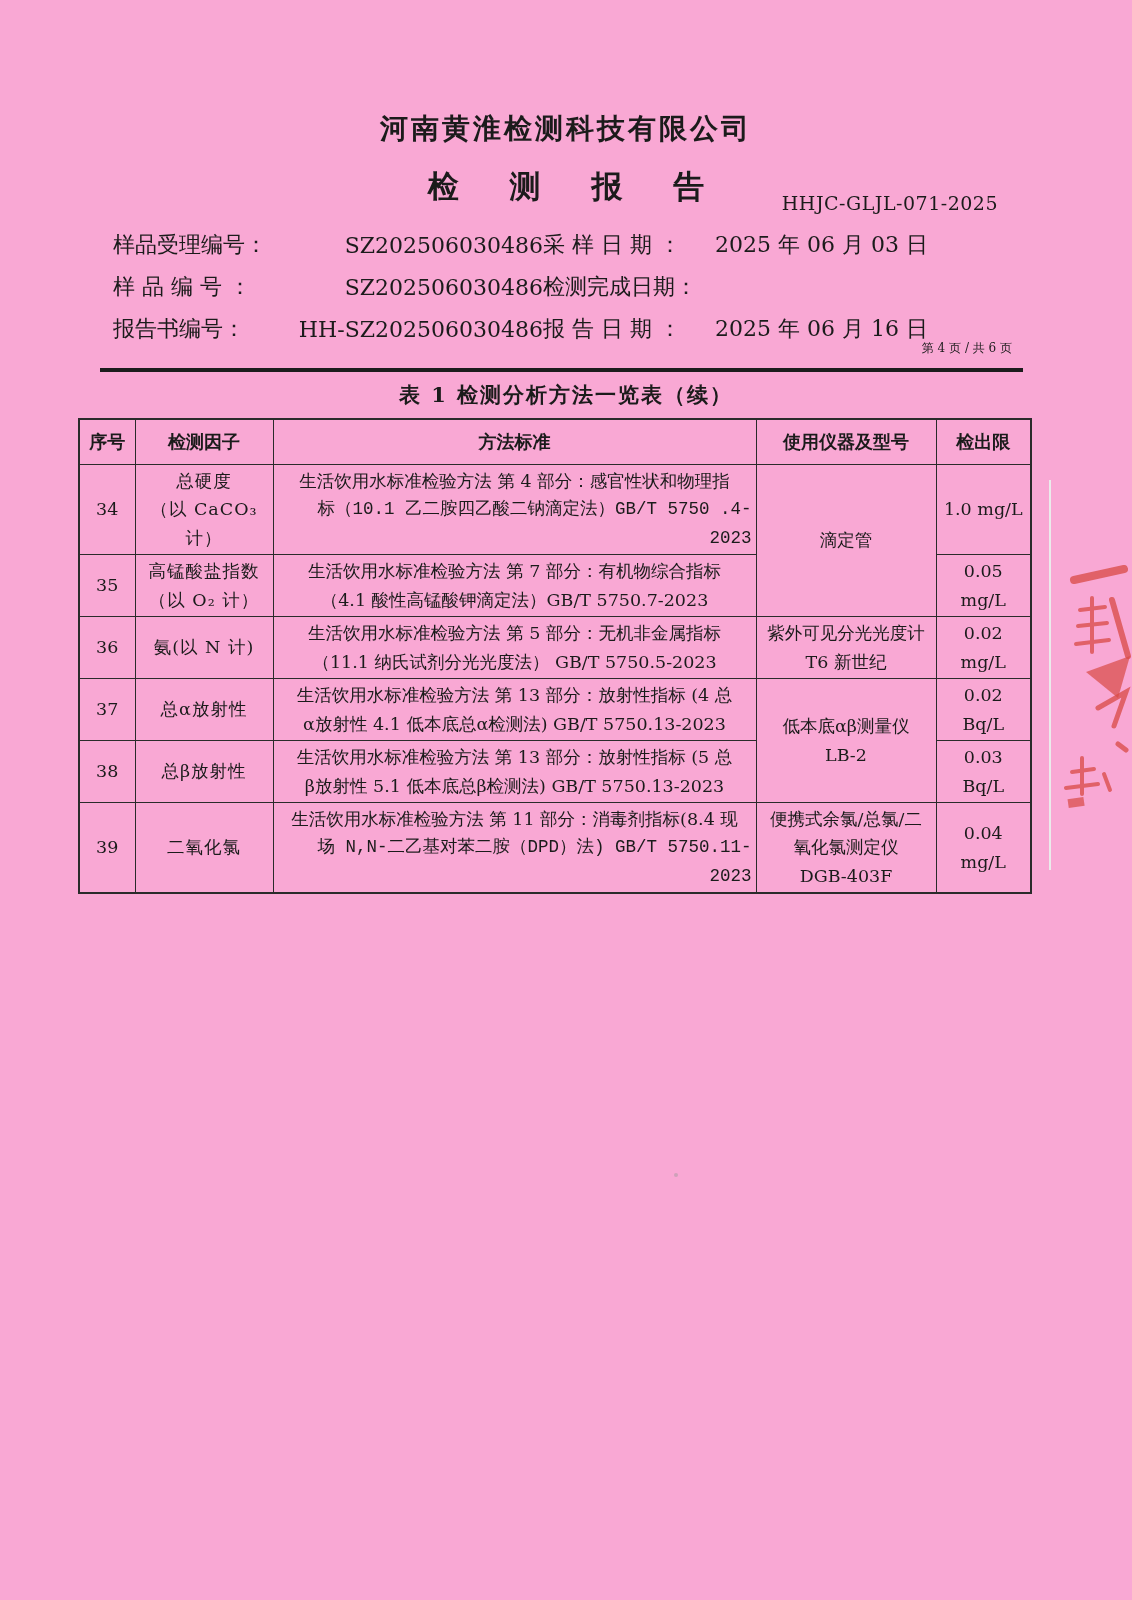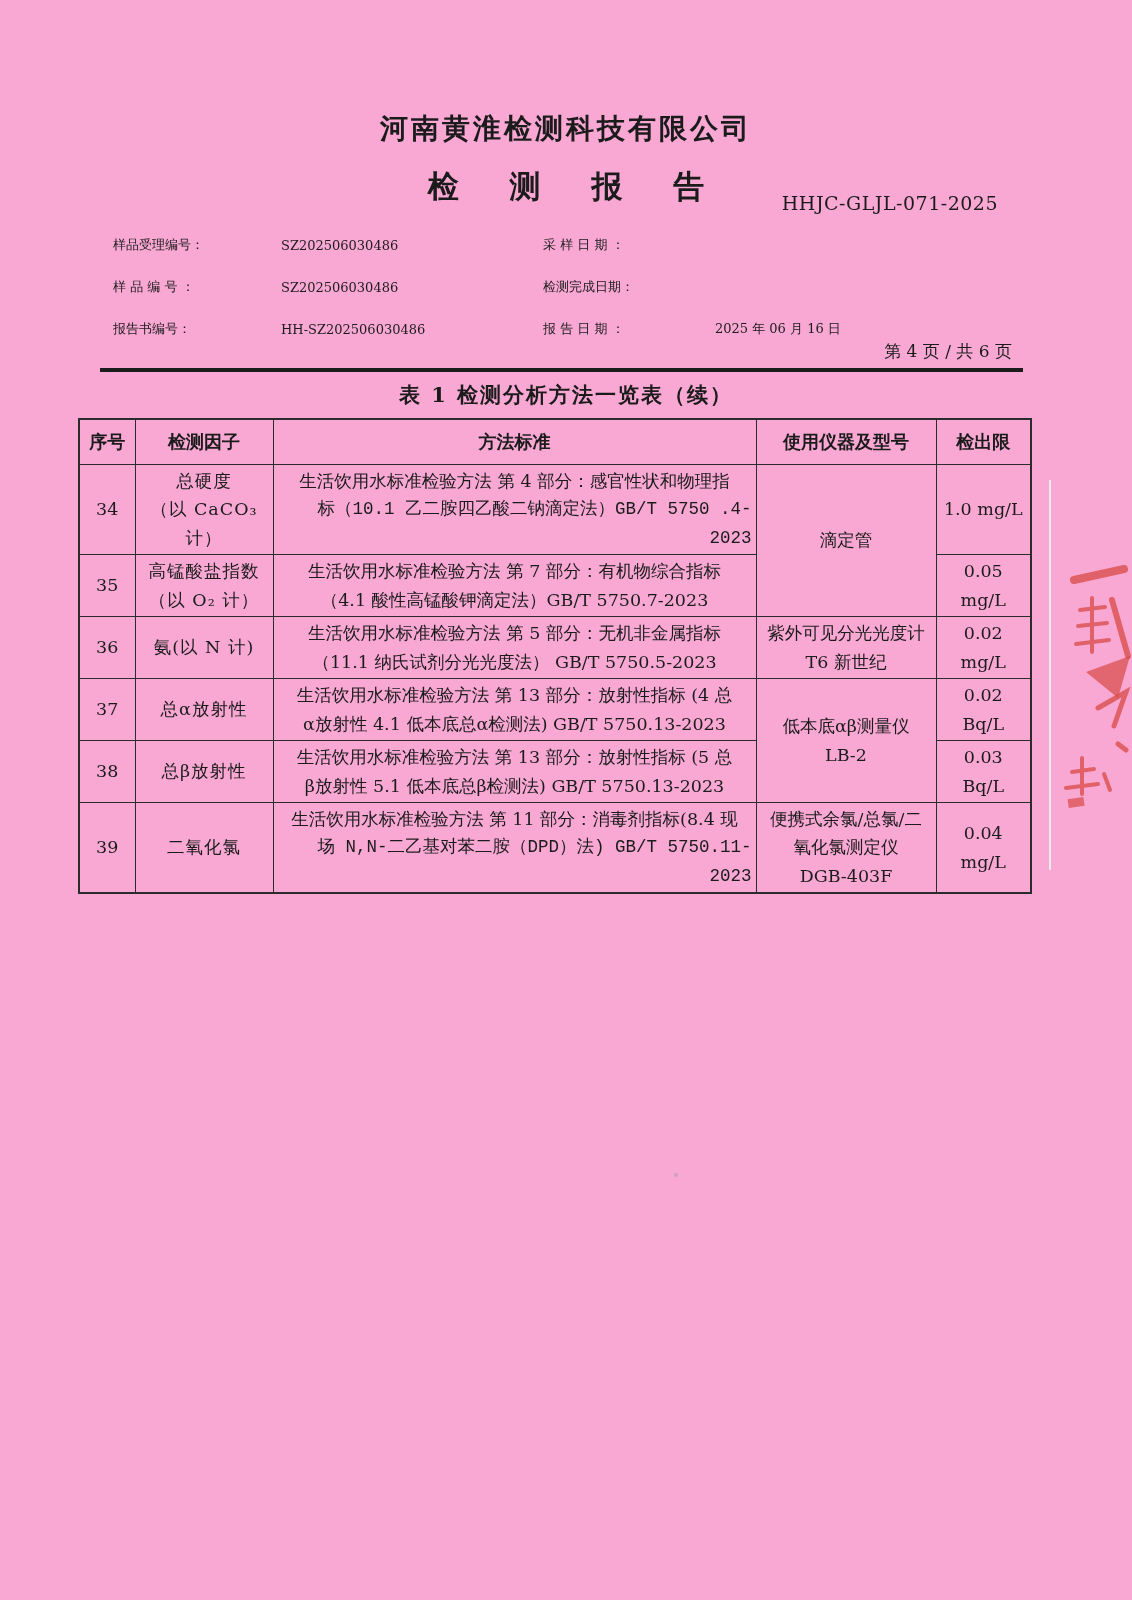--- a/index.html
+++ b/index.html
@@ -11,27 +11,27 @@
   .company{
     position:absolute;top:110px;left:0;width:100%;text-align:center;
     font-size:28px;font-weight:700;letter-spacing:3px;
   }
   .title-row{position:absolute;top:166px;left:0;width:100%;height:46px;}
   .report-title{
     display:block;width:100%;text-align:center;
     font-size:31px;font-weight:700;letter-spacing:20px;text-indent:20px;
   }
   .doc-code{position:absolute;right:134px;top:26px;font-size:19px;letter-spacing:0.5px;}
-  .info{position:absolute;top:224px;left:113px;width:906px;font-size:13px;}
+  .info{position:absolute;top:224px;left:113px;width:906px;font-size:22px;}
   .info-row{display:flex;height:42px;align-items:center;}
   .info-label{width:168px;white-space:pre;}
-  .info-value{width:262px;}
+  .info-value{width:262px;text-align:right;}
   .info-label2{width:172px;white-space:pre;}
   .info-value2{flex:1;white-space:pre;}
-  .page-indicator{position:absolute;top:340px;right:120px;font-size:17px;margin-left:20px;}
+  .page-indicator{position:absolute;top:340px;right:120px;font-size:12px;margin-left:20px;}
   .rule{position:absolute;top:368px;left:100px;width:923px;height:4px;background:#1c1c1c;}
   .table-title{
     position:absolute;top:381px;left:0;width:100%;text-align:center;
     font-size:21px;font-weight:700;letter-spacing:2px;
   }
   table.methods{
     position:absolute;top:418px;left:78px;width:952px;
     border-collapse:collapse;table-layout:fixed;
     font-size:17.5px;line-height:1.62;
   }
@@ -60,20 +60,21 @@
   <div class="title-row">
     <span class="report-title">检 测 报 告</span>
     <span class="doc-code">HHJC-GLJL-071-2025</span>
   </div>
 
   <div class="info">
     <div class="info-row">
       <span class="info-label">样品受理编号：</span>
       <span class="info-value">SZ202506030486</span>
       <span class="info-label2">采 样 日 期 ：</span>
+      <span class="info-value2">2025 年 06 月 03 日</span>
     </div>
     <div class="info-row">
       <span class="info-label">样 品 编 号 ：</span>
       <span class="info-value">SZ202506030486</span>
       <span class="info-label2">检测完成日期：</span>
     </div>
     <div class="info-row">
       <span class="info-label">报告书编号：</span>
       <span class="info-value">HH-SZ202506030486</span>
       <span class="info-label2">报 告 日 期 ：</span>

